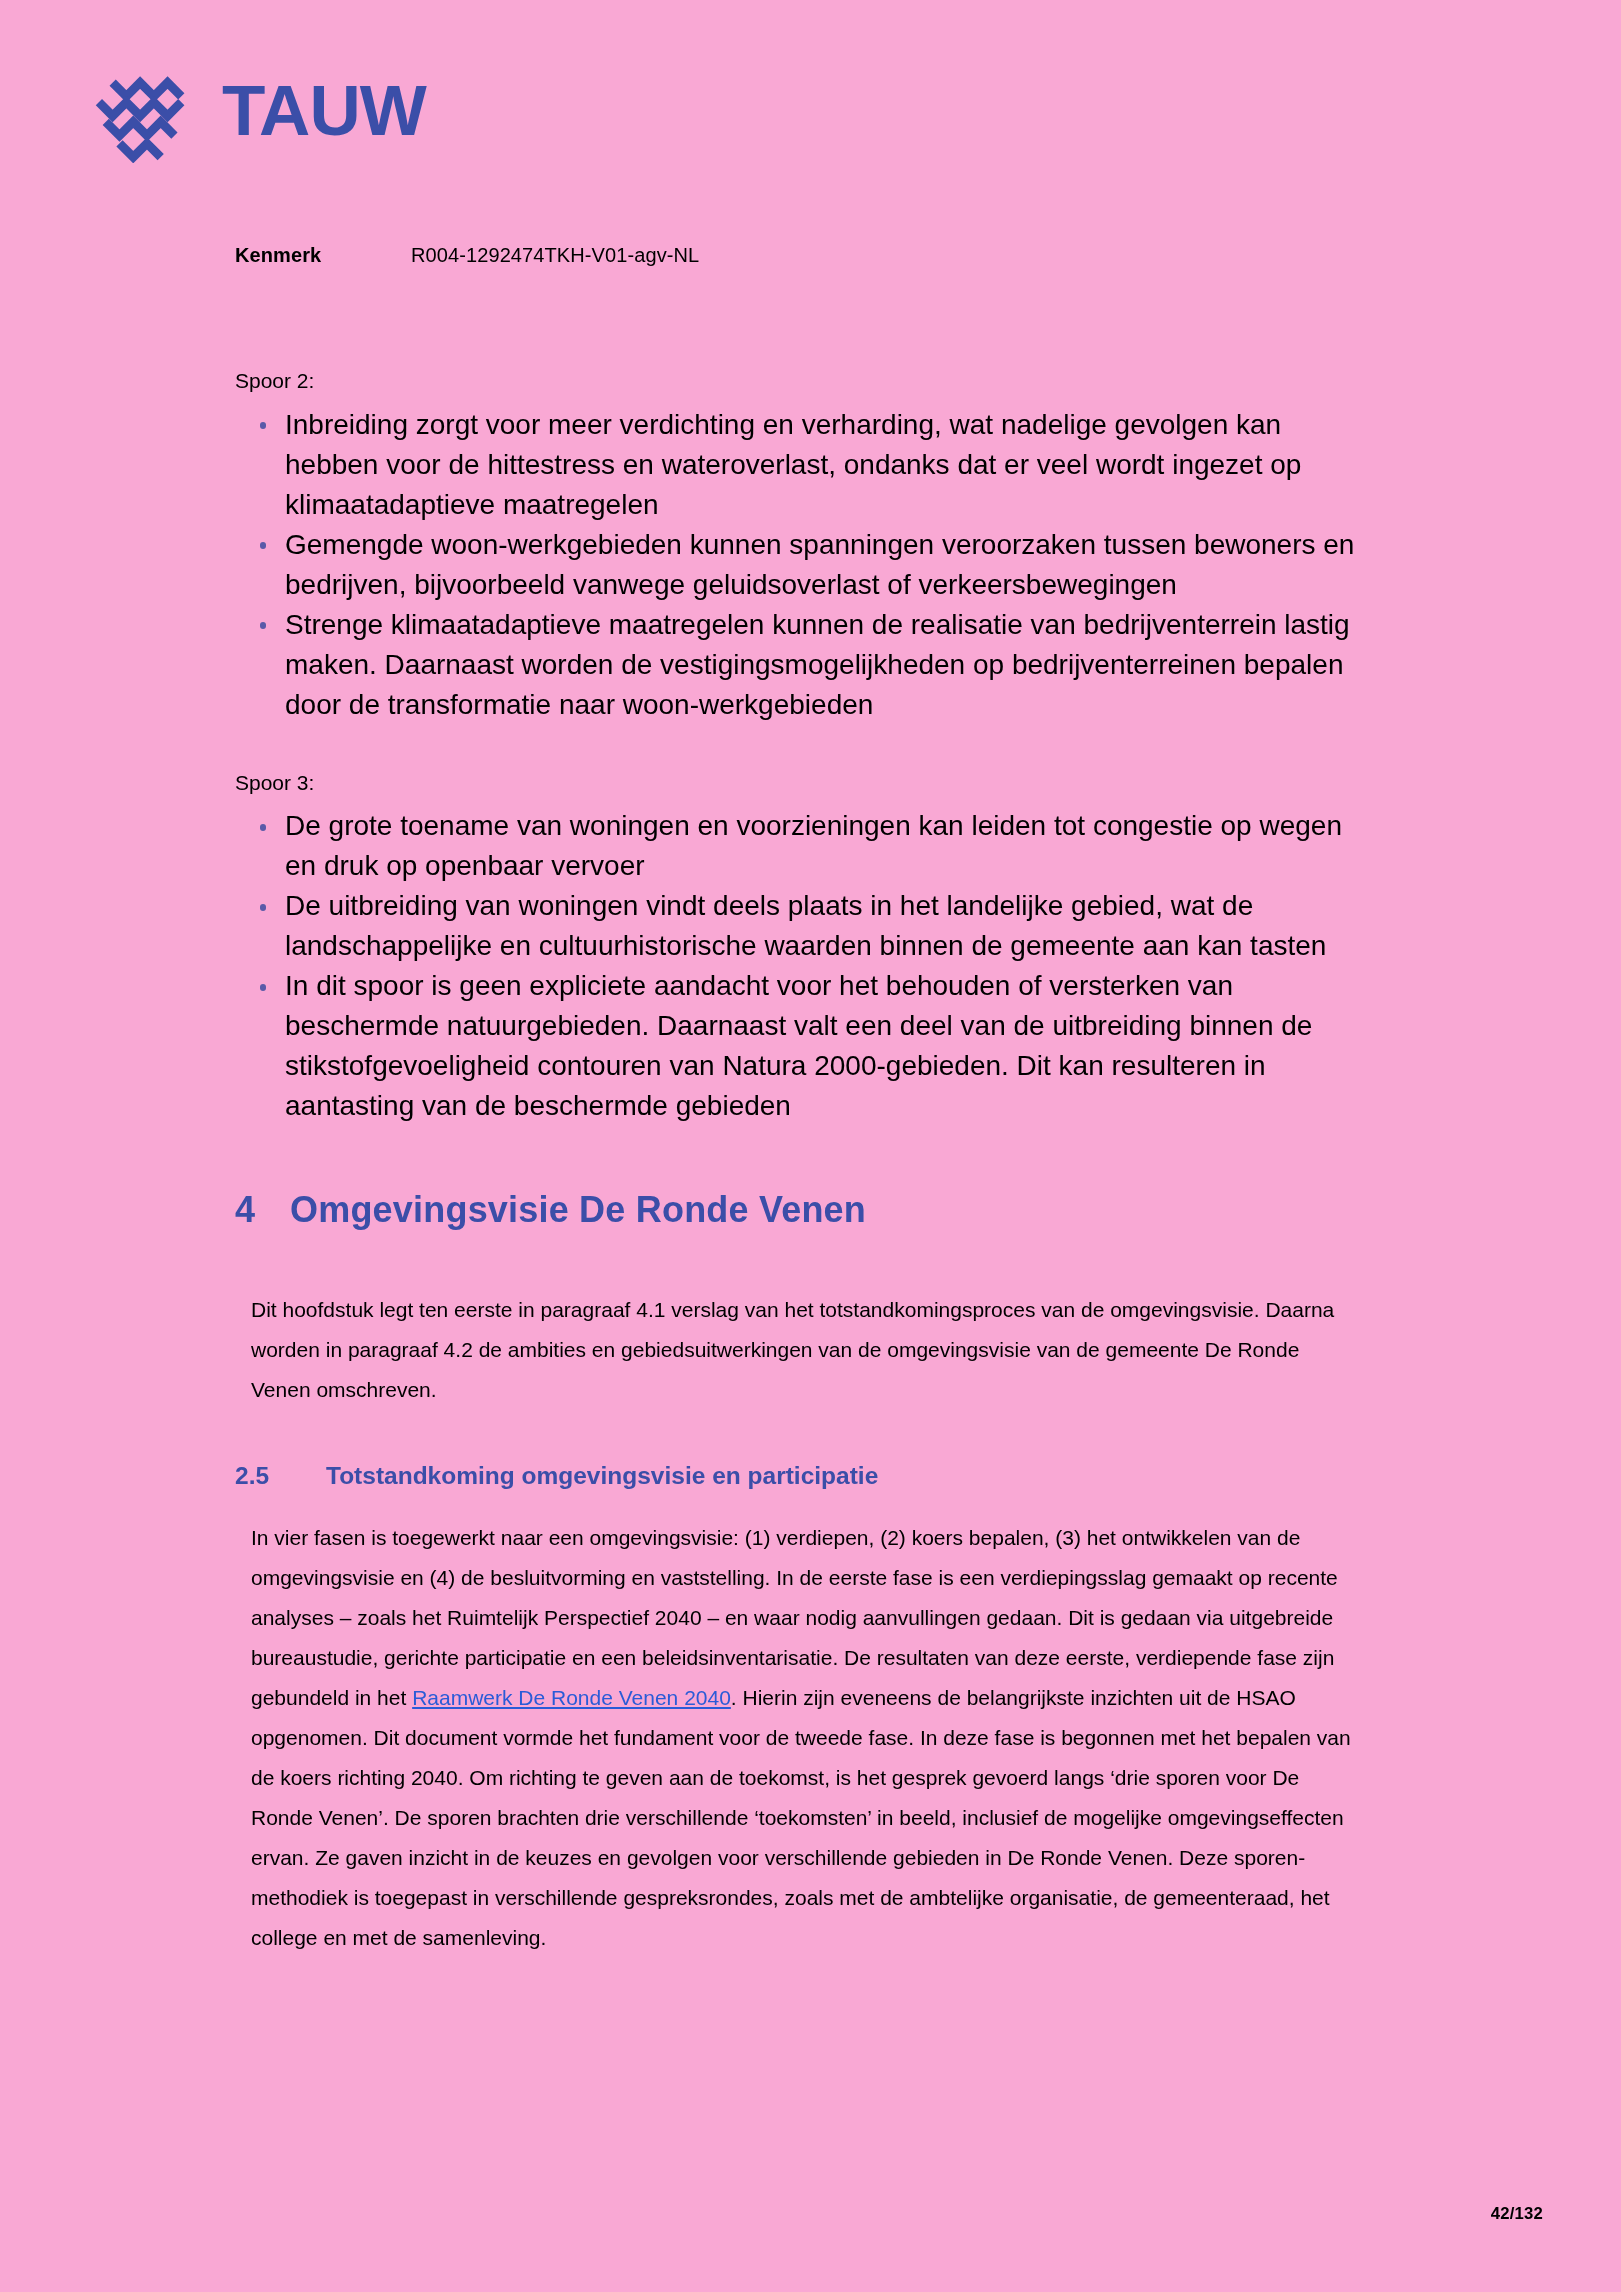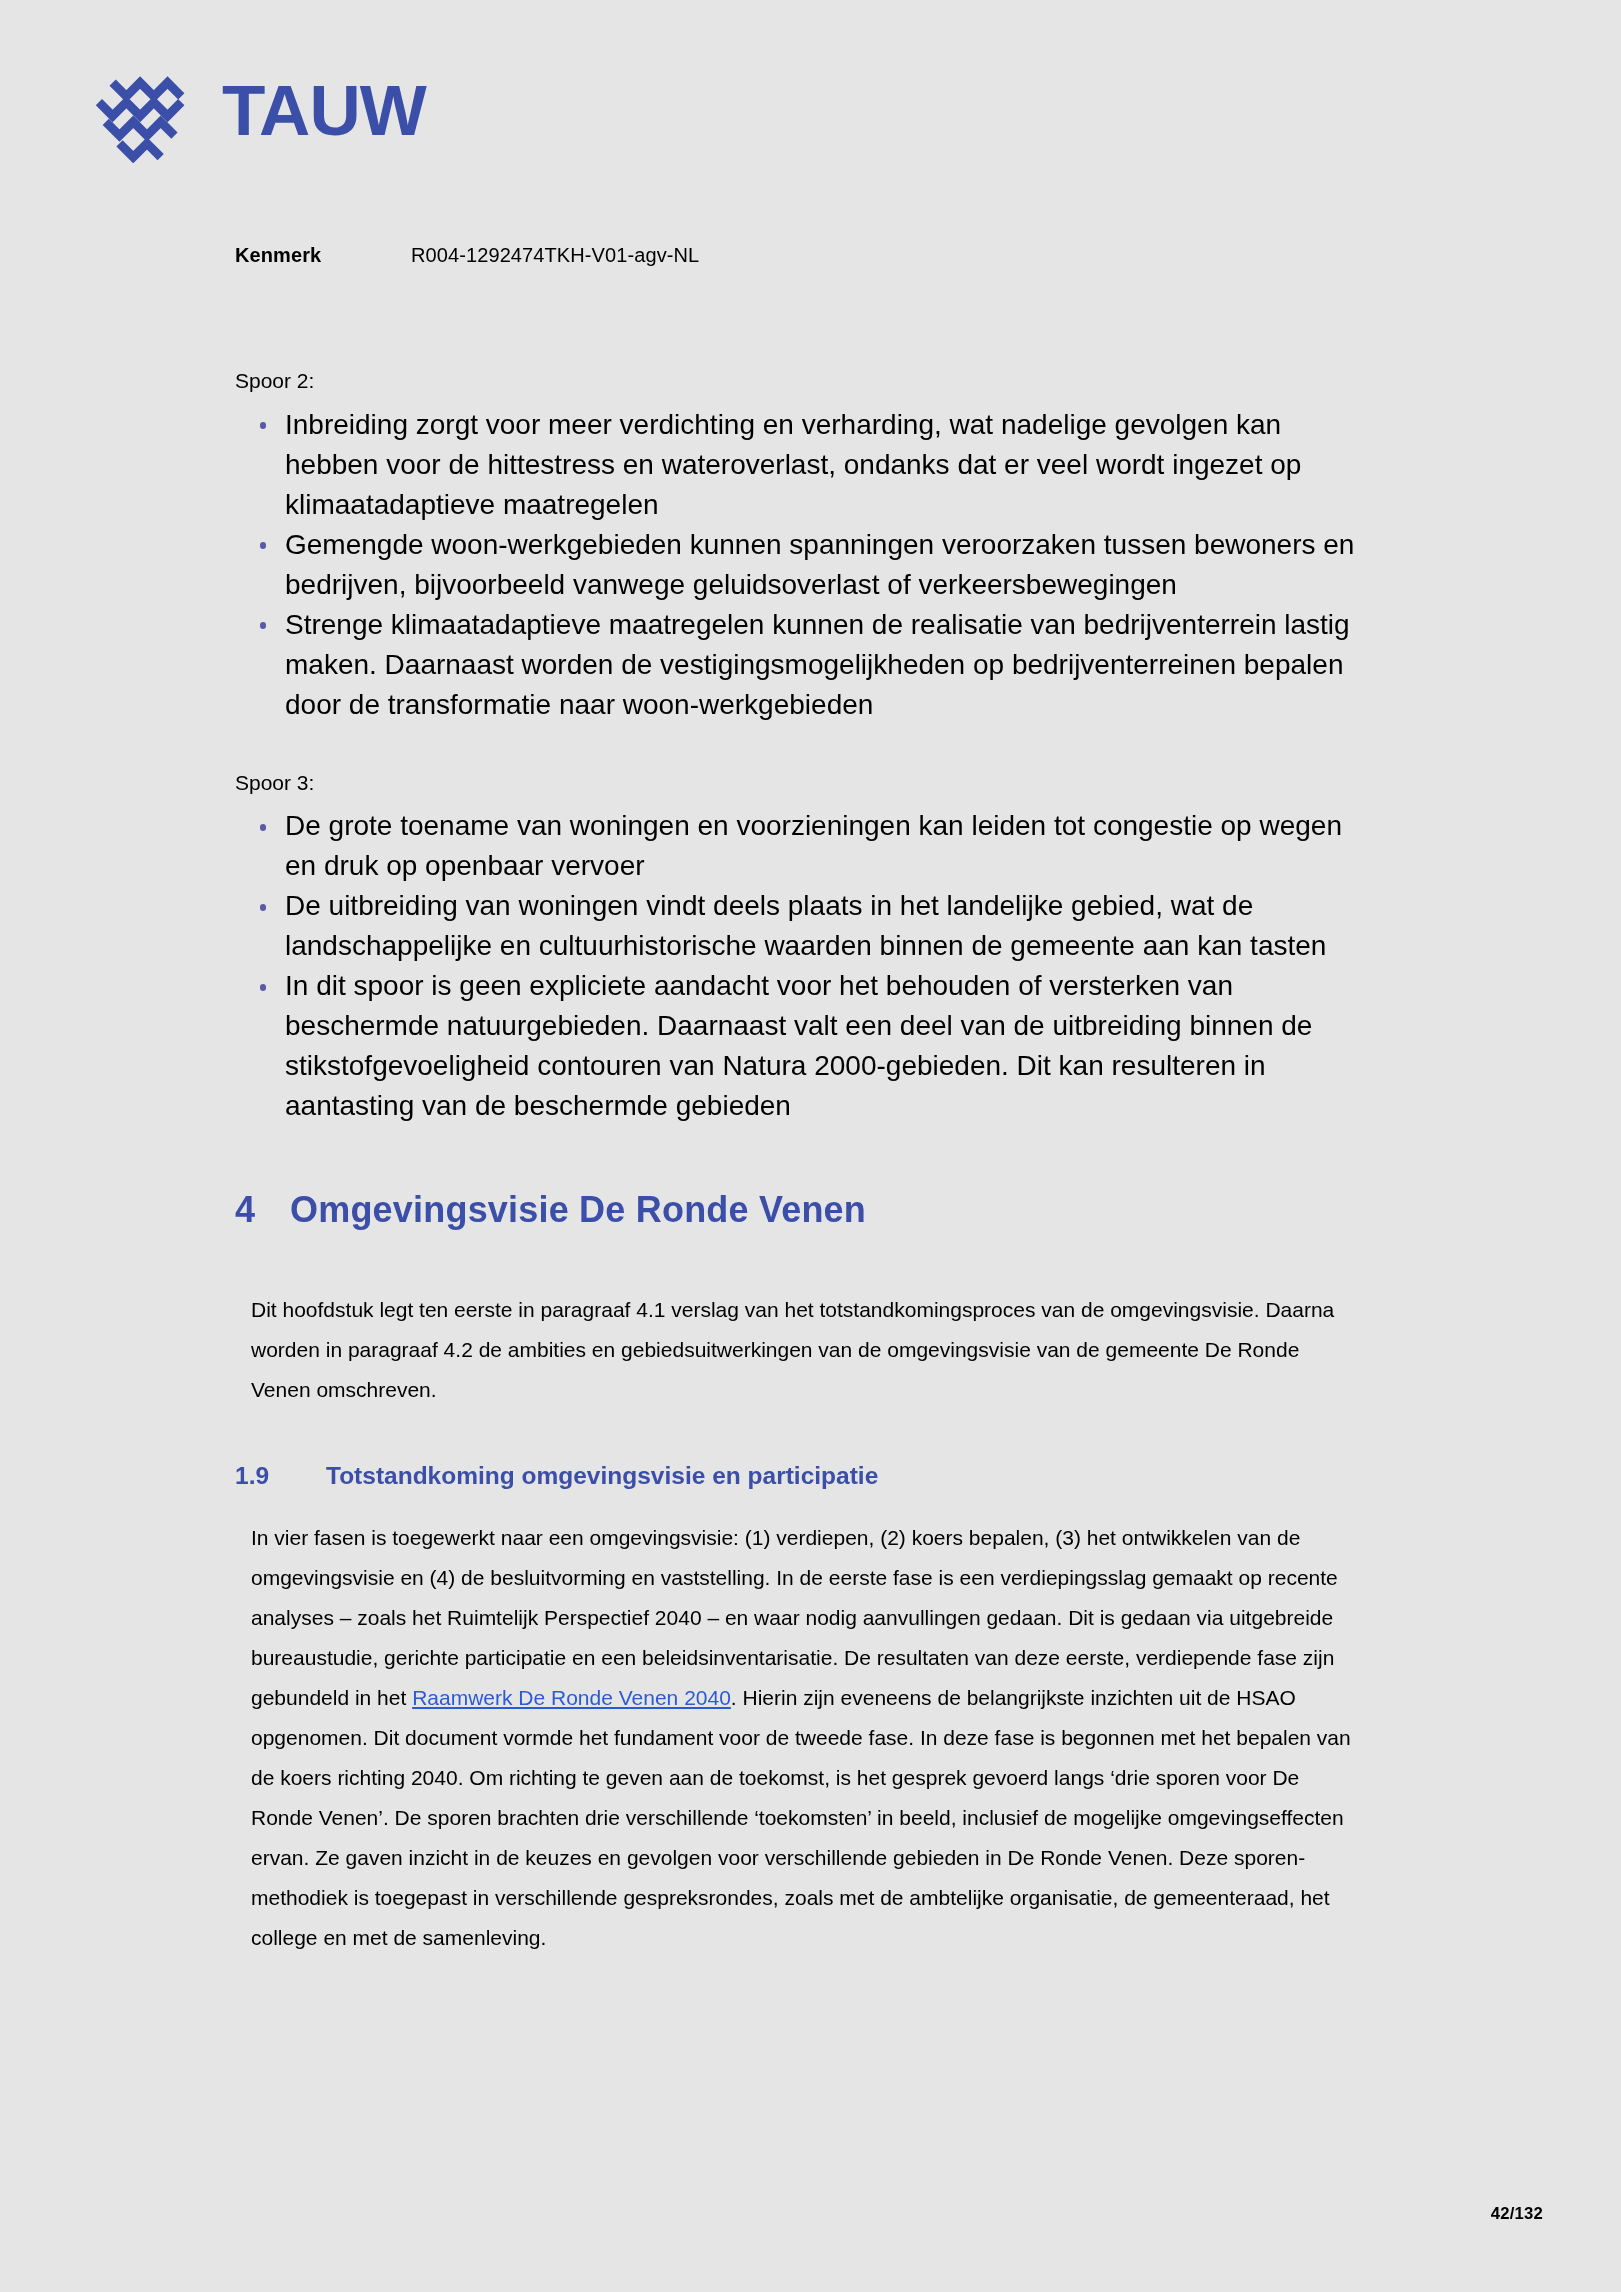--- a/index.html
+++ b/index.html
@@ -9,21 +9,21 @@
     background: #ffffff;
   }
   body {
     font-family: "Liberation Sans", sans-serif;
     color: #000000;
   }
   .page {
     position: relative;
     width: 1621px;
     height: 2293px;
-    background: #e5e5e5;
+    background: #f9a8d4;
     overflow: hidden;
     box-sizing: border-box;
   }
 
   
   .logo-block {
     position: absolute;
     left: 94px;
     top: 61px;
     display: flex;
@@ -210,21 +210,21 @@
       <span class="ttl">Omgevingsvisie De Ronde Venen</span>
     </h1>
 
     <div class="spacer-44"></div>
 
     <p class="para">Dit hoofdstuk legt ten eerste in paragraaf 4.1 verslag van het totstandkomingsproces van de omgevingsvisie. Daarna worden in paragraaf 4.2 de ambities en gebiedsuitwerkingen van de omgevingsvisie van de gemeente De Ronde Venen omschreven.</p>
 
     <div class="spacer-36"></div>
 
     <h2 class="section">
-      <span class="num">1.9</span>
+      <span class="num">2.5</span>
       <span class="ttl">Totstandkoming omgevingsvisie en participatie</span>
     </h2>
 
     <div class="spacer-12"></div>
 
     <p class="para"><span>In vier fasen is toegewerkt naar een omgevingsvisie: (1) verdiepen, (2) koers bepalen, (3) het ontwikkelen van de omgevingsvisie en (4) de besluitvorming en vaststelling. In de eerste fase is een verdiepingsslag gemaakt op recente analyses – zoals het Ruimtelijk Perspectief 2040 – en waar nodig aanvullingen gedaan. Dit is gedaan via uitgebreide bureaustudie, gerichte participatie en een beleidsinventarisatie. De resultaten van deze eerste, verdiepende fase zijn gebundeld in het </span><a class="doclink" href="#">Raamwerk De Ronde Venen 2040</a><span>. Hierin zijn eveneens de belangrijkste inzichten uit de HSAO opgenomen. Dit document vormde het fundament voor de tweede fase. In deze fase is begonnen met het bepalen van de koers richting 2040. Om richting te geven aan de toekomst, is het gesprek gevoerd langs ‘drie sporen voor De Ronde Venen’. De sporen brachten drie verschillende ‘toekomsten’ in beeld, inclusief de mogelijke omgevingseffecten ervan. Ze gaven inzicht in de keuzes en gevolgen voor verschillende gebieden in De Ronde Venen. Deze sporen-methodiek is toegepast in verschillende gespreksrondes, zoals met de ambtelijke organisatie, de gemeenteraad, het college en met de samenleving.</span></p>
 
   </div>
 
   <div class="footer-pageno">42/132</div>

